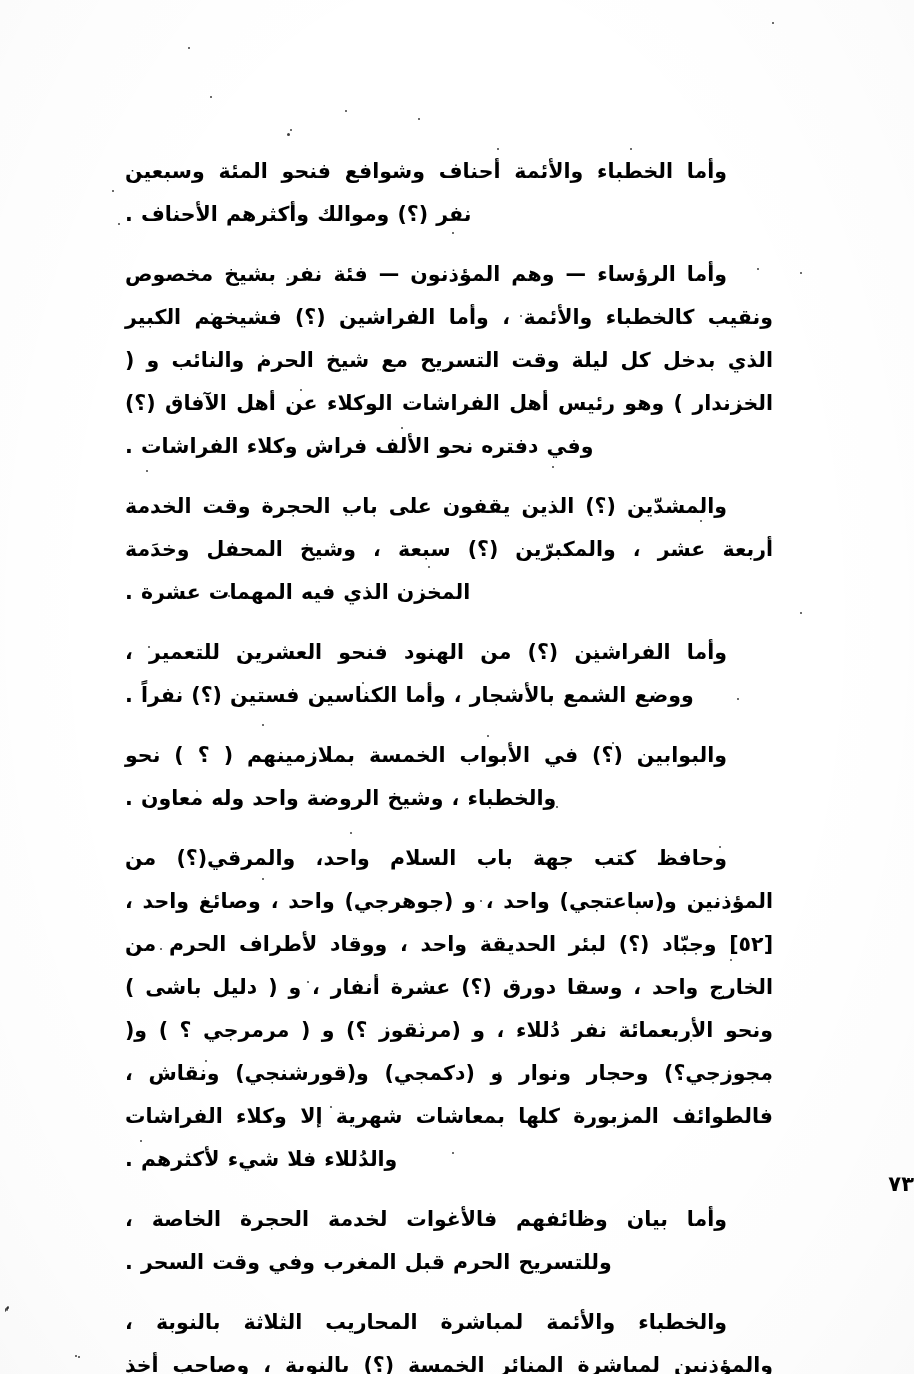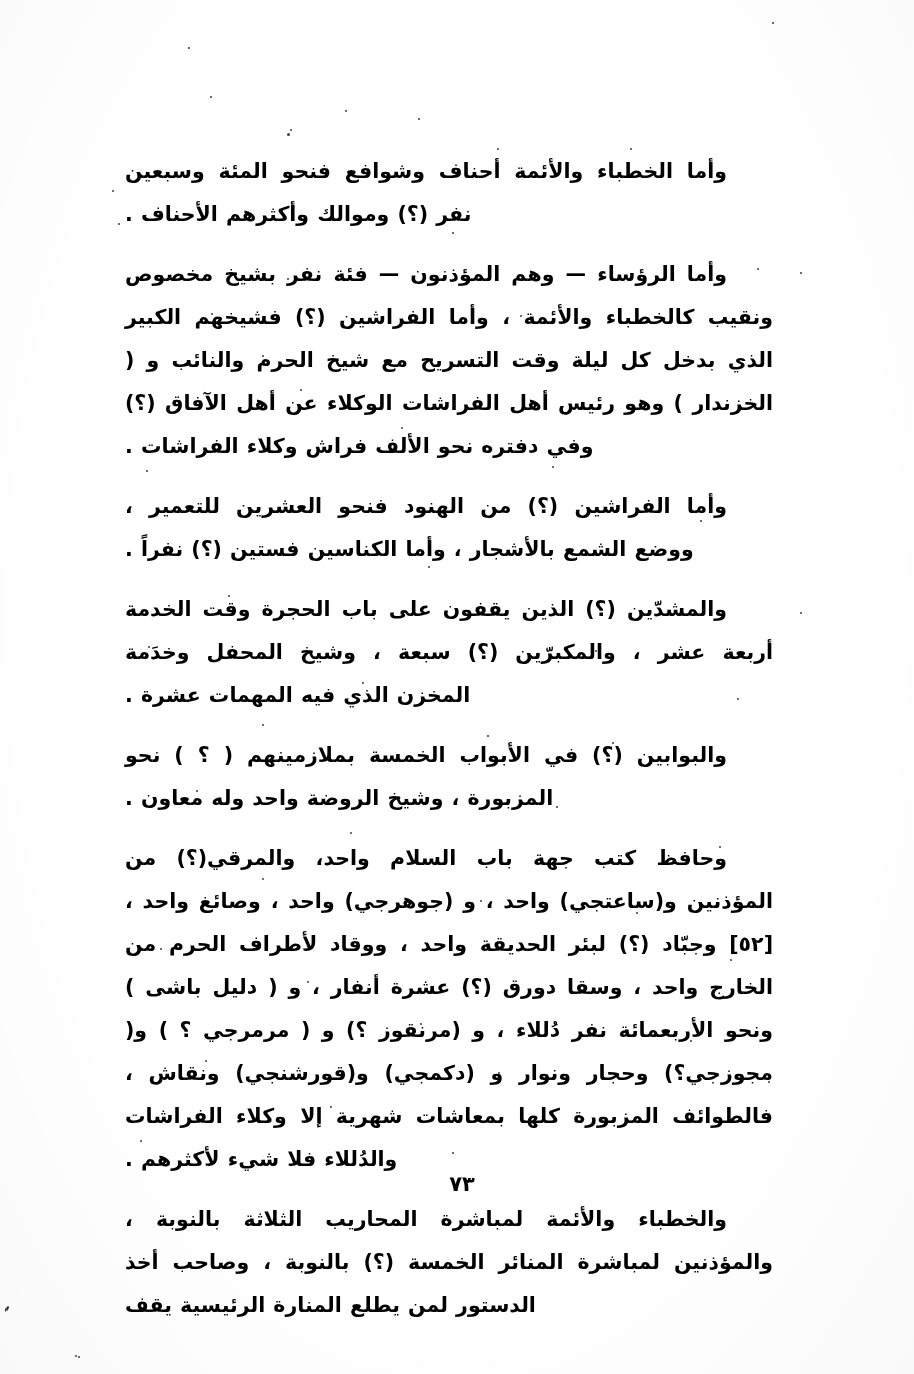--- a/index.html
+++ b/index.html
@@ -44,21 +44,21 @@
   
   .gap-lg { margin-bottom: 17px; }
   .gap-sm { margin-bottom: 9px; }
 
   
   .folio {
     position: absolute;
     top: 1172px;
     left: 10px;
     right: 0;
-    text-align: center;
+    text-align: right;
     font-size: 21px;
     font-weight: 700;
     color: #000000;
     direction: rtl;
     font-family: "DejaVu Sans", "Liberation Sans", sans-serif;
   }
 
   
   .speckles {
     position: absolute;
@@ -87,24 +87,25 @@
 </head>
 <body>
 
 <div class="page">
 
   <div class="paper-tone"></div>
 
   <div class="text-column">
     <p class="para gap-lg">وأما الخطباء والأئمة أحناف وشوافع فنحو المئة وسبعين نفر (؟) وموالك وأكثرهم الأحناف .</p>
     <p class="para gap-lg">وأما الرؤساء — وهم المؤذنون — فئة نفر بشيخ مخصوص ونقيب كالخطباء والأئمة ، وأما الفراشين (؟) فشيخهم الكبير الذي بدخل كل ليلة وقت التسريح مع شيخ الحرم والنائب و ( الخزندار ) وهو رئيس أهل الفراشات الوكلاء عن أهل الآفاق (؟) وفي دفتره نحو الألف فراش وكلاء الفراشات .</p>
+    <p class="para gap-lg">والمشدّين (؟) الذين يقفون على باب الحجرة وقت الخدمة أربعة عشر ، والمكبرّين (؟) سبعة ، وشيخ المحفل وخدَمة المخزن الذي فيه المهمات عشرة .</p>
     <p class="para gap-lg">وأما الفراشين (؟) من الهنود فنحو العشرين للتعمير ، ووضع الشمع بالأشجار ، وأما الكناسين فستين (؟) نفراً .</p>
-    <p class="para gap-lg">والمشدّين (؟) الذين يقفون على باب الحجرة وقت الخدمة أربعة عشر ، والمكبرّين (؟) سبعة ، وشيخ المحفل وخدَمة المخزن الذي فيه المهمات عشرة .</p>
-    <p class="para gap-lg">والبوابين (؟) في الأبواب الخمسة بملازمينهم ( ؟ ) نحو المزبورة ، وشيخ الروضة واحد وله معاون .</p>
+    <p class="para gap-lg">والبوابين (؟) في الأبواب الخمسة بملازمينهم ( ؟ ) نحو والخطباء ، وشيخ الروضة واحد وله معاون .</p>
     <p class="para gap-lg">وحافظ كتب جهة باب السلام واحد، والمرقي(؟) من المؤذنين و(ساعتجي) واحد ، و (جوهرجي) واحد ، وصائغ واحد ، [٥٢] وجبّاد (؟) لبئر الحديقة واحد ، ووقاد لأطراف الحرم من الخارج واحد ، وسقا دورق (؟) عشرة أنفار ، و ( دليل باشى ) ونحو الأربعمائة نفر دُللاء ، و (مرنقوز ؟) و ( مرمرجي ؟ ) و( مجوزجي؟) وحجار ونوار و (دكمجي) و(قورشنجي) ونقاش ، فالطوائف المزبورة كلها بمعاشات شهرية إلا وكلاء الفراشات والدُللاء فلا شيء لأكثرهم .</p>
+    <p class="para gap-lg">وأما بيان وظائفهم فالأغوات لخدمة الحجرة الخاصة ، وللتسريح الحرم قبل المغرب وفي وقت السحر .</p>
     <p class="para gap-sm">والخطباء والأئمة لمباشرة المحاريب الثلاثة بالنوبة ، والمؤذنين لمباشرة المنائر الخمسة (؟) بالنوبة ، وصاحب أخذ الدستور لمن يطلع المنارة الرئيسية يقف</p>
   </div>
 
   <div class="folio">٧٣</div>
 
   <div class="speckles">
       <span class="speck" style="left: 772px; top: 22px; width: 2px; height: 2px;"></span>
       <span class="speck" style="left: 188px; top: 47px; width: 2px; height: 2px;"></span>
       <span class="speck" style="left: 290px; top: 129px; width: 2px; height: 2px;"></span>
       <span class="speck" style="left: 210px; top: 96px; width: 2px; height: 2px;"></span>

